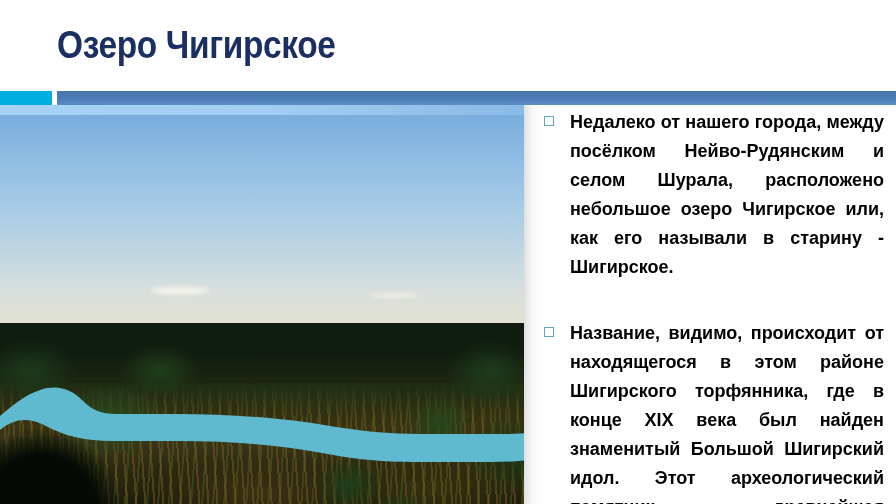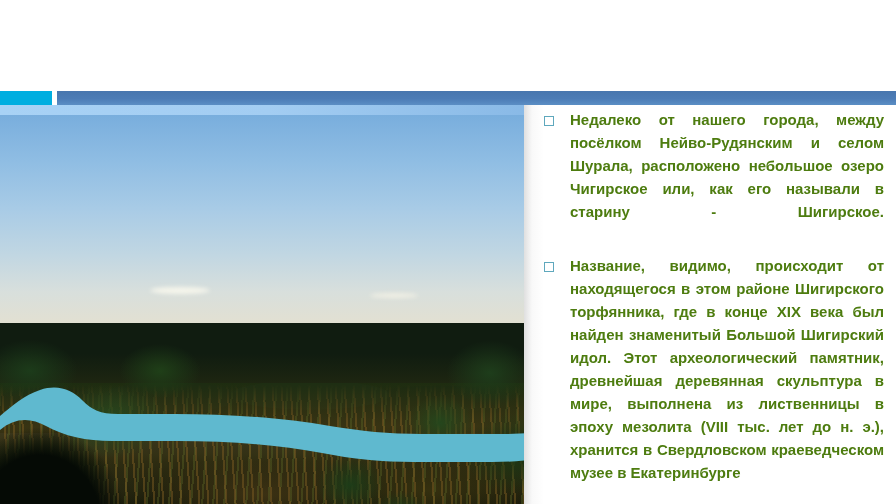--- a/index.html
+++ b/index.html
@@ -255,42 +255,45 @@
     width: 8px;
     height: 8px;
     border: 1.5px solid #5fa8bd;
     background: transparent;
     margin-top: 8px;
     margin-right: 16px;
   }
   .bullet-text {
     flex: 1 1 auto;
     font-family: "Liberation Sans", "DejaVu Sans", sans-serif;
-    font-size: 15px;
+    font-size: 18px;
     font-weight: bold;
-    line-height: 23px;
-    color: #4d7c0f;
+    line-height: 29px;
+    color: #000000;
     text-align: justify;
     text-justify: inter-word;
     hyphens: none;
   }
   .bullet-text::after {
     content: "";
     display: inline-block;
     width: 100%;
   }
   .bullet-text.last-flush::after {
     content: none;
   }
 </style>
 </head>
 <body>
 
 <div class="slide">
 
+  <div class="title-area">
+    <div class="slide-title">Озеро Чигирское</div>
+  </div>
 
   <div class="accent-cyan"></div>
   <div class="accent-steel"></div>
   <div class="accent-light"></div>
 
   <div class="photo">
     <div class="sky"></div>
     <div class="cloud-a"></div>
     <div class="cloud-b"></div>
     <div class="far-bank"></div>

